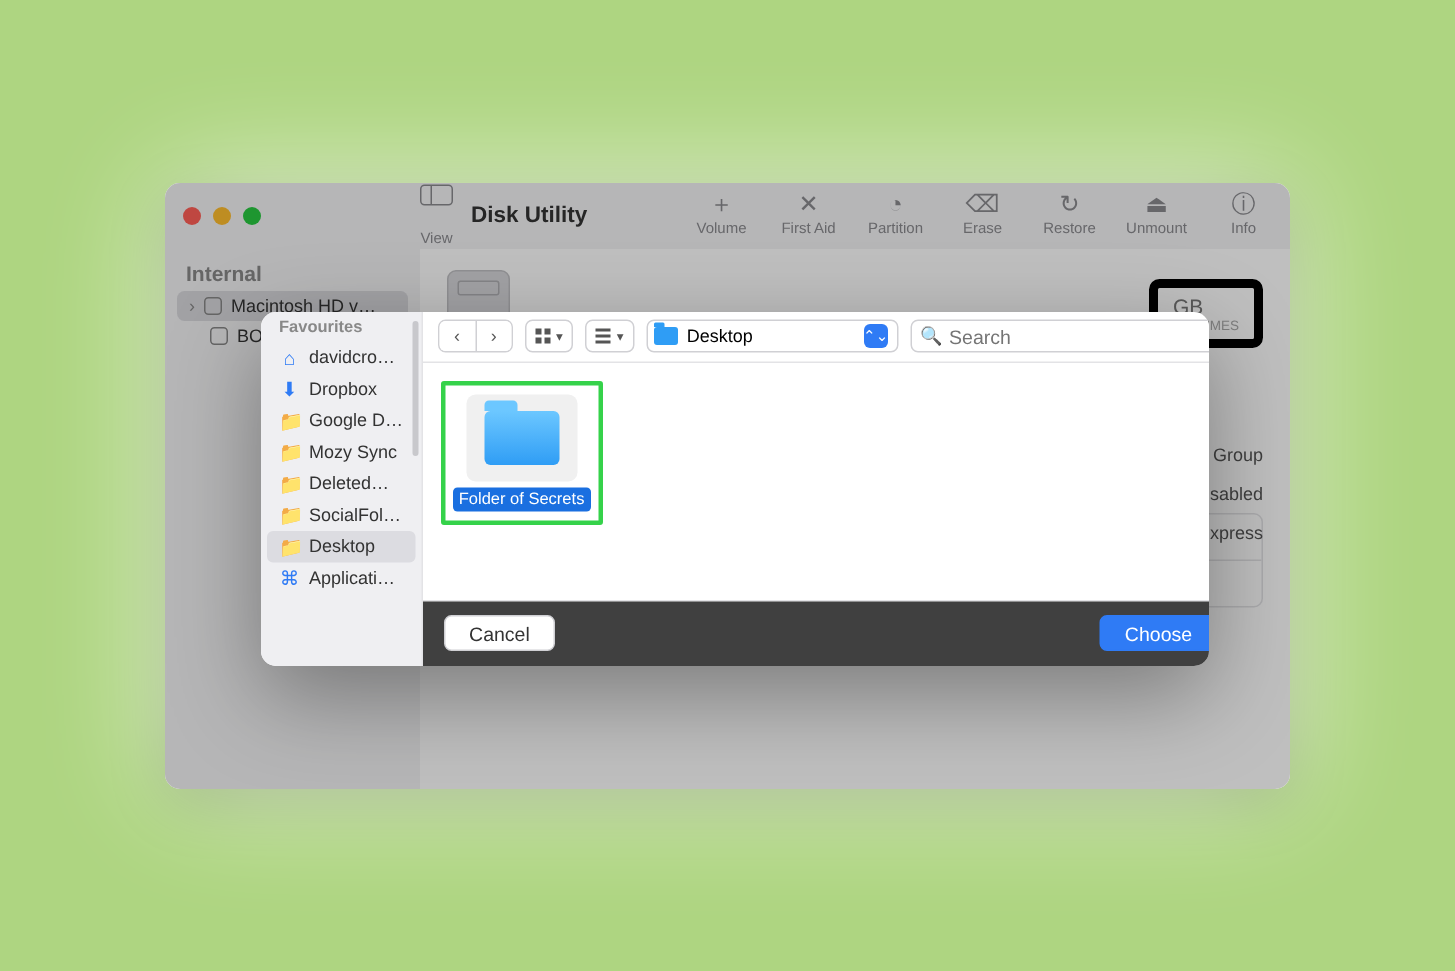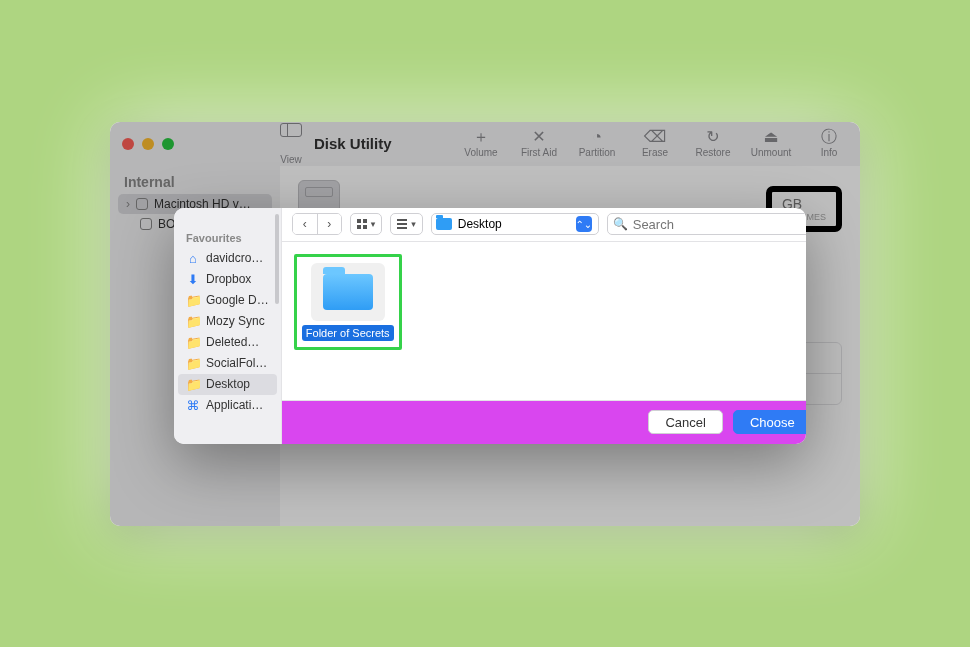--- a/index.html
+++ b/index.html
@@ -33,21 +33,21 @@
   .disk-ic:before{content:"";position:absolute;left:6px;right:6px;top:6px;height:8px;border:1px solid #b0b0b4;border-radius:2px;}
   .vol-title { font-size:22px; font-weight:700; color:#333; }
   .badge { position:absolute; right:18px; top:64px; border:6px solid #000000; border-radius:7px; padding:4px 10px; font-size:14px; color:#777; background:#fff;}
   .kv-grid { margin-top:120px; display:grid; grid-template-columns:1fr 1fr; border:1px solid #e3e3e6; border-radius:6px; font-size:12px;}
   .kv { display:flex; justify-content:space-between; padding:8px 10px; border-bottom:1px solid #e3e3e6; border-right:1px solid #e3e3e6;}
   .kv:nth-child(2n){border-right:none;}
   .kv:nth-last-child(-n+2){border-bottom:none;}
   .kv .k{color:#555;} .kv .v{color:#444;}
   
   .modal { position:absolute; left:64px; top:86px; width:632px; height:236px; background:#fff; border-radius:10px; box-shadow:0 20px 60px rgba(0,0,0,.35); z-index:10; display:flex; overflow:hidden;}
-  .m-side { width:118px; background:#efeff2; border-right:1px solid #e3e3e6; padding:22px 4px; font-size:12px; position:relative;}
+  .m-side { width:118px; background:#efeff2; border-right:1px solid #e3e3e6; padding:2px 4px; font-size:12px; position:relative;}
   .m-side .scrollhint{position:absolute;right:2px;top:6px;width:4px;height:90px;background:#c8c8cc;border-radius:2px;}
   .fav-head{font-size:11px;font-weight:600;color:#888;padding:2px 8px 4px;}
   .fav{display:flex;align-items:center;gap:6px;padding:3px 8px;border-radius:4px;color:#333;white-space:nowrap;overflow:hidden;text-overflow:ellipsis;}
   .fav.sel{background:#dcdce1;}
   .fav .ic{color:#2f7bf5;font-size:13px;width:14px;text-align:center;}
   .m-main{flex:1;display:flex;flex-direction:column;}
   .m-tool{height:34px;border-bottom:1px solid #e3e3e6;display:flex;align-items:center;gap:8px;padding:0 10px;}
   .seg{display:flex;border:1px solid #d0d0d4;border-radius:5px;overflow:hidden;height:22px;}
   .seg button{width:24px;background:#fff;border:none;color:#555;font-size:12px;display:flex;align-items:center;justify-content:center;}
   .seg button + button{border-left:1px solid #d0d0d4;}
@@ -58,21 +58,21 @@
   .loc .chev{margin-left:auto;width:16px;height:16px;background:#2f7bf5;border-radius:4px;color:#fff;display:flex;align-items:center;justify-content:center;font-size:10px;}
   .search{flex:1;height:22px;border:1px solid #d0d0d4;border-radius:5px;display:flex;align-items:center;gap:4px;padding:0 6px;font-size:12px;color:#999;background:#fff;}
   .search input{border:none;outline:none;font-size:13px;flex:1;background:transparent;}
   .m-body{flex:1;padding:12px;position:relative;overflow:auto;}
   .m-body .sch{position:absolute;right:2px;top:6px;width:6px;height:70px;background:#c8c8cc;border-radius:3px;}
   .file{width:108px;display:flex;flex-direction:column;align-items:center;gap:4px;border:3px solid #35d24a;padding:6px;border-radius:2px;}
   .file .thumb{width:74px;height:58px;background:#f0f0f0;border-radius:6px;display:flex;align-items:center;justify-content:center;}
   .bigfold{width:50px;height:36px;background:linear-gradient(#6cc7ff,#2f9df5);border-radius:4px;position:relative;}
   .bigfold:before{content:"";position:absolute;width:22px;height:7px;background:#6cc7ff;top:-7px;left:0;border-radius:3px 3px 0 0;}
   .file .lbl{font-size:11px;background:#1a6fe0;color:#fff;padding:2px 4px;border-radius:3px;white-space:nowrap;}
-  .m-foot{height:44px;border-top:1px solid #e3e3e6;display:flex;align-items:center;justify-content:flex-end;gap:10px;padding:0 14px;background:#d946ef;}
+  .m-foot{height:44px;border-top:1px solid #e3e3e6;display:flex;align-items:center;justify-content:space-between;gap:10px;padding:0 14px;background:#404040;}
   .btn{height:24px;padding:0 16px;border-radius:5px;font-size:13px;border:1px solid #d0d0d4;background:#fff;color:#333;}
   .btn.primary{background:#2f7bf5;border-color:#2f7bf5;color:#fff;}
   .grid4{display:inline-grid;grid-template-columns:4px 4px;grid-template-rows:4px 4px;gap:2px;}
   .grid4 i{background:#555;}
   .list4{display:inline-flex;flex-direction:column;gap:2px;}
   .list4 i{width:10px;height:2px;background:#555;}
 </style>
 </head>
 <body>
 
@@ -141,20 +141,25 @@
           </div>
     </div>
     <div class="content">
       <div class="vol-head">
         <div class="disk-ic"></div>
       </div>
       <div class="badge">
         <span>GB</span>
         <div style="font-size:9px;color:#aaa;text-align:right">VOLUMES</div>
       </div>
+      <div style="position:absolute;right:18px;top:168px;font-size:12px;color:#555;text-align:right;line-height:26px;" id="rhints">
+            <div>Group</div>
+            <div>sabled</div>
+            <div>xpress</div>
+          </div>
       <div class="kv-grid" id="kvgrid">
             <div class="kv">
               <span class="k">Used:</span>
               <span class="v">615.79 GB</span>
             </div>
             <div class="kv">
               <span class="k">Device:</span>
               <span class="v"></span>
             </div>
             <div class="kv">

